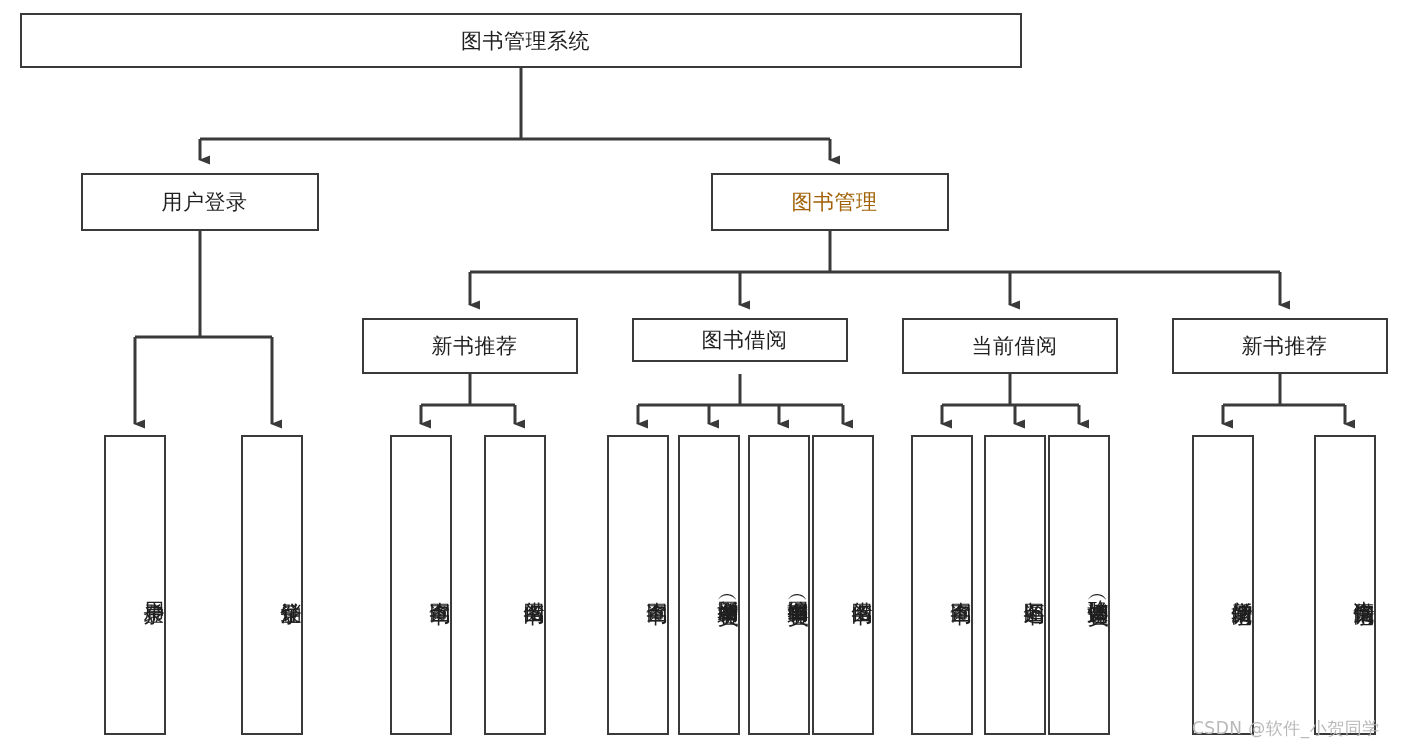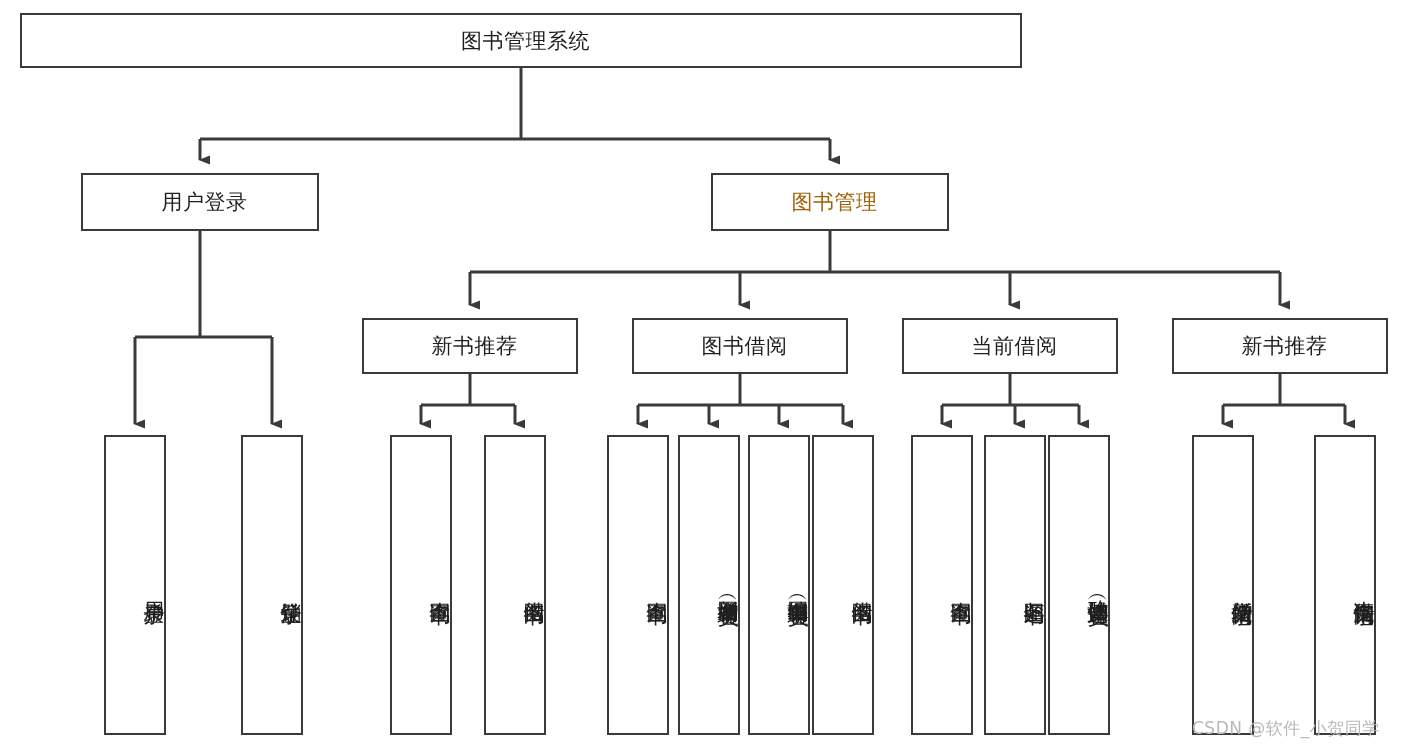--- a/index.html
+++ b/index.html
@@ -113,21 +113,21 @@
       <line x1="1345" y1="405" x2="1345" y2="424" marker-end="url(#arrowhead)"></line>
     </g>
   </svg>
 
   <div class="node-box node-h" id="node-root" style="left: 20px; top: 13px; width: 1002px; height: 55px; border-color: rgb(58, 58, 58); background: rgb(255, 255, 255); color: rgb(31, 31, 31);">图书管理系统</div>
 
   <div class="node-box node-h" id="node-l2-0" style="left: 81px; top: 173px; width: 238px; height: 58px; border-color: rgb(58, 58, 58); background: rgb(255, 255, 255); color: rgb(31, 31, 31);">用户登录</div>
   <div class="node-box node-h" id="node-l2-1" style="left: 711px; top: 173px; width: 238px; height: 58px; border-color: rgb(58, 58, 58); background: rgb(255, 255, 255); color: #a16207;">图书管理</div>
 
   <div class="node-box node-h" id="node-l3-0" style="left: 362px; top: 318px; width: 216px; height: 56px; border-color: rgb(58, 58, 58); background: rgb(255, 255, 255); color: rgb(31, 31, 31);">新书推荐</div>
-  <div class="node-box node-h" id="node-l3-1" style="left: 632px; top: 318px; width: 216px; height: 56px; border-color: rgb(58, 58, 58); background: rgb(255, 255, 255); color: rgb(31, 31, 31);">图书借阅</div>
+  <div class="node-box node-h" id="node-l3-1" style="left: 632px; top: 318px; width: 216px; height: 44px; border-color: rgb(58, 58, 58); background: rgb(255, 255, 255); color: rgb(31, 31, 31);">图书借阅</div>
   <div class="node-box node-h" id="node-l3-2" style="left: 902px; top: 318px; width: 216px; height: 56px; border-color: rgb(58, 58, 58); background: rgb(255, 255, 255); color: rgb(31, 31, 31); text-align: center;">当前借阅</div>
   <div class="node-box node-h" id="node-l3-3" style="left: 1172px; top: 318px; width: 216px; height: 56px; border-color: rgb(58, 58, 58); background: rgb(255, 255, 255); color: rgb(31, 31, 31);">新书推荐</div>
 
   <div class="node-box node-v" id="node-leaf-0" style="left: 104px; top: 435px; width: 62px; height: 300px; border-color: rgb(58, 58, 58); background: rgb(255, 255, 255); color: rgb(31, 31, 31);">用户登录</div>
   <div class="node-box node-v" id="node-leaf-1" style="left: 241px; top: 435px; width: 62px; height: 300px; border-color: rgb(58, 58, 58); background: rgb(255, 255, 255); color: rgb(31, 31, 31);">注销登录</div>
   <div class="node-box node-v" id="node-leaf-2" style="left: 390px; top: 435px; width: 62px; height: 300px; border-color: rgb(58, 58, 58); background: rgb(255, 255, 255); color: rgb(31, 31, 31);">查询图书</div>
   <div class="node-box node-v" id="node-leaf-3" style="left: 484px; top: 435px; width: 62px; height: 300px; border-color: rgb(58, 58, 58); background: rgb(255, 255, 255); color: rgb(31, 31, 31);">借阅图书</div>
   <div class="node-box node-v" id="node-leaf-4" style="left: 607px; top: 435px; width: 62px; height: 300px; border-color: rgb(58, 58, 58); background: rgb(255, 255, 255); color: rgb(31, 31, 31);">查询图书</div>
   <div class="node-box node-v" id="node-leaf-5" style="left: 678px; top: 435px; width: 62px; height: 300px; border-color: rgb(58, 58, 58); background: rgb(255, 255, 255); color: rgb(31, 31, 31);">新增图书（管理员）</div>
   <div class="node-box node-v" id="node-leaf-6" style="left: 748px; top: 435px; width: 62px; height: 300px; border-color: rgb(58, 58, 58); background: rgb(255, 255, 255); color: rgb(31, 31, 31);">编辑图书（管理员）</div>

